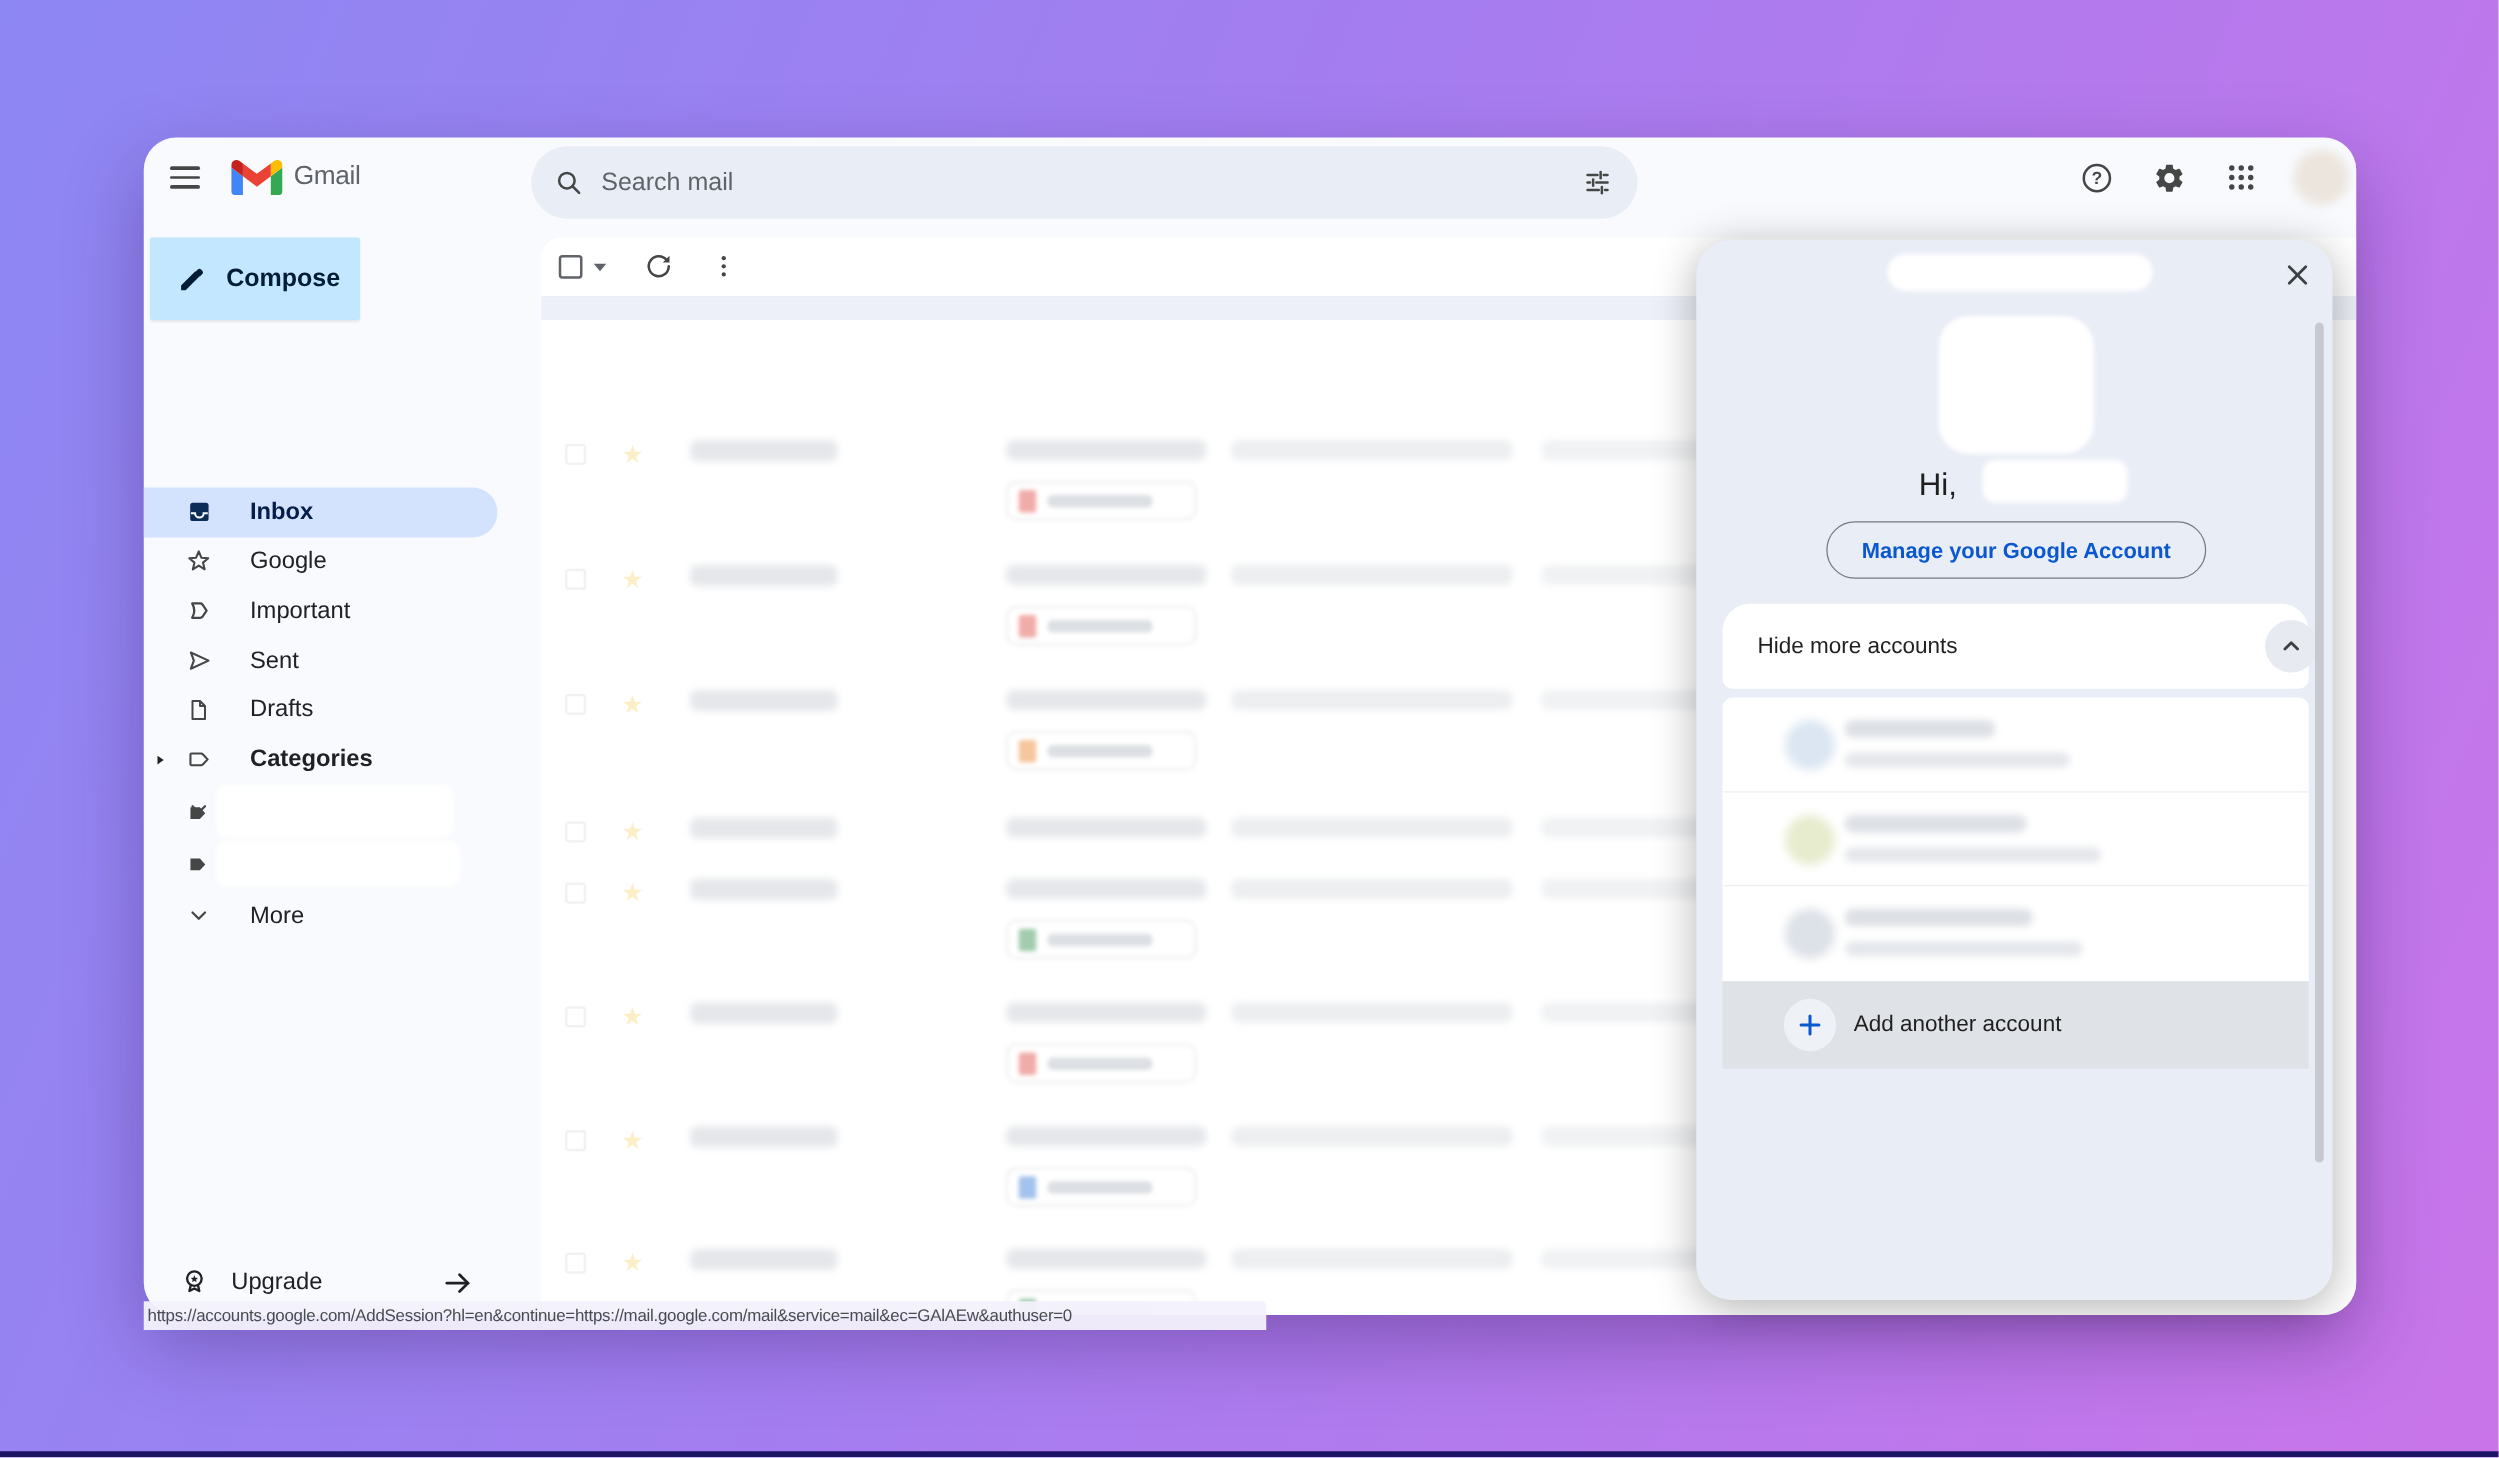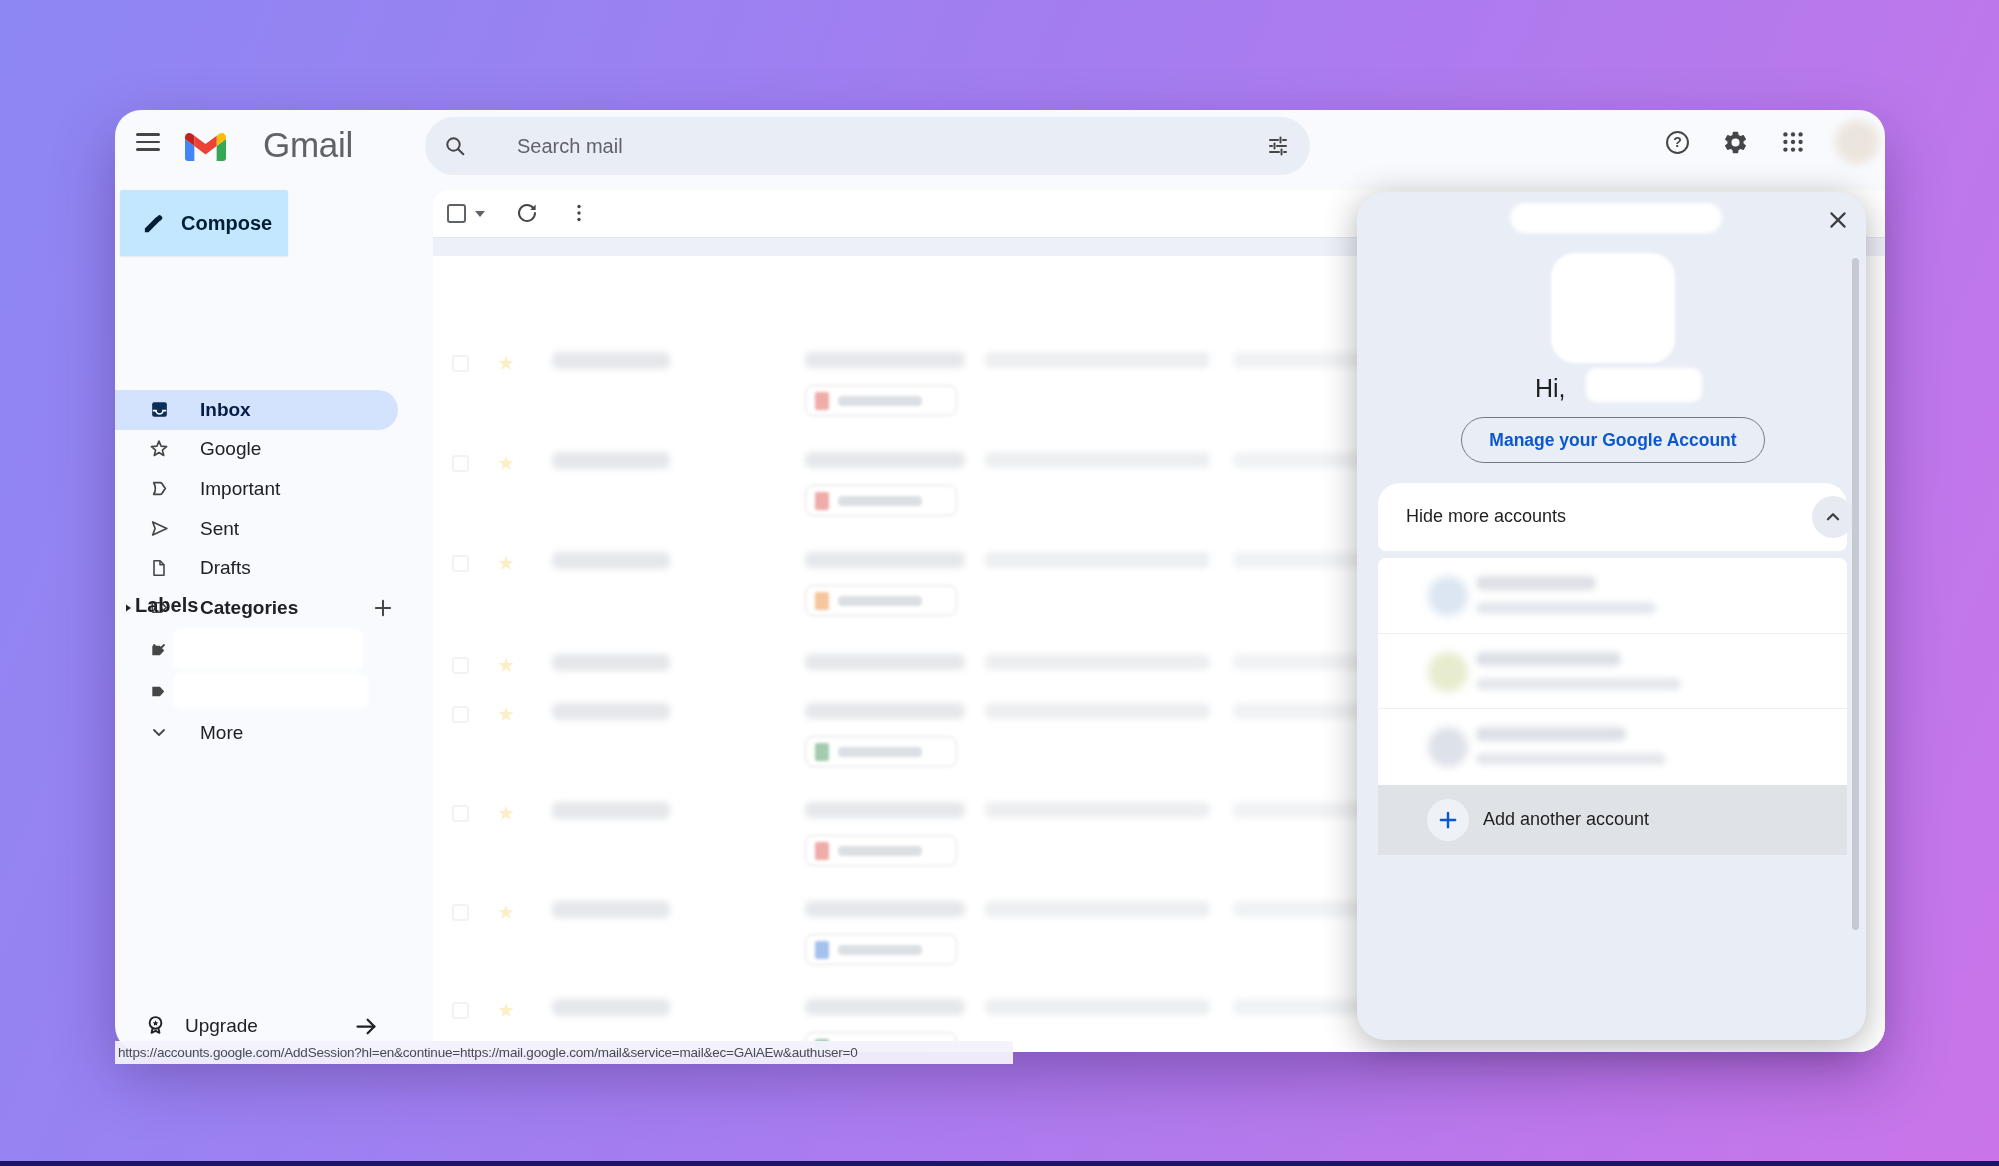--- a/index.html
+++ b/index.html
@@ -13,23 +13,23 @@
   .gmail-window { position:absolute; left:115px; top:110px; width:1770px; height:942px;
                   background:#f8fafd; border-radius:26px; overflow:hidden;
                   box-shadow:0 24px 60px rgba(50,20,90,.35); }
 
   
   .hamburger { position:absolute; left:18px; top:18px; width:30px; height:28px; padding:5px 3px;
                display:flex; flex-direction:column; justify-content:space-between; cursor:pointer; }
   .hamburger span { display:block; height:2.6px; border-radius:2px; background:#444746; }
   .logo { position:absolute; left:70px; top:15px; display:flex; align-items:center; gap:9px; }
   .logo svg { width:41px; height:31px; }
-  .logo-text { font-size:35px; color:#5f6368; letter-spacing:-.3px;margin-left:28px; }
+  .logo-text { font-size:21px; color:#5f6368; letter-spacing:-.3px; }
   .search-bar { position:absolute; left:310px; top:7px; width:885px; height:58px;
-                background:#e9eef6; border-radius:29px; display:flex; align-items:center;gap:36px; }
+                background:#e9eef6; border-radius:29px; display:flex; align-items:center; }
   .search-bar .q { margin-left:18px; }
   .search-input { flex:1; border:none; outline:none; background:transparent; margin-left:14px;
                   font-size:20px; color:#3c4043; font-family:"Liberation Sans",sans-serif; }
   .search-input::placeholder { color:#5f6368; opacity:1; }
   .tune { margin-right:20px; cursor:pointer; }
   .hdr-icons { position:absolute; left:1540px; top:10px; display:flex; align-items:center; gap:14px; }
   .hdr-icon { width:44px; height:44px; display:flex; align-items:center; justify-content:center;
               border-radius:50%; cursor:pointer; }
   .hdr-avatar { width:44px; height:44px; border-radius:50%; background:#ece5dd; filter:blur(4px);
                 margin-left:6px; cursor:pointer; }
@@ -290,29 +290,20 @@
       <div class="nav-item">
         <span class="ico">
           <svg width="16" height="16" viewBox="0 0 16 16">
             <polyline points="3,6 8,11 13,6" fill="none" stroke="#444746" stroke-width="1.8" stroke-linecap="round" stroke-linejoin="round"></polyline>
           </svg>
         </span>
         <span class="lbl">More</span>
       </div>
     </div>
 
-    <div class="labels-head">
-      <span class="labels-title">Labels</span>
-      <span class="labels-add">
-        <svg width="22" height="22" viewBox="0 0 20 20">
-          <line x1="10" y1="3.5" x2="10" y2="16.5" stroke="#444746" stroke-width="1.8" stroke-linecap="round"></line>
-          <line x1="3.5" y1="10" x2="16.5" y2="10" stroke="#444746" stroke-width="1.8" stroke-linecap="round"></line>
-        </svg>
-      </span>
-    </div>
     <div class="label-row" style="top:520px">
       <span class="ico">
         <svg width="19" height="19" viewBox="0 0 20 20">
           <path d="M3.5 5h8l4.5 5-4.5 5h-8z" fill="#444746"></path>
         </svg>
       </span>
       <span class="label-blob" style="top:-2px;width:190px;height:42px"></span>
     </div>
     <div class="label-row" style="top:561px">
       <span class="ico">

